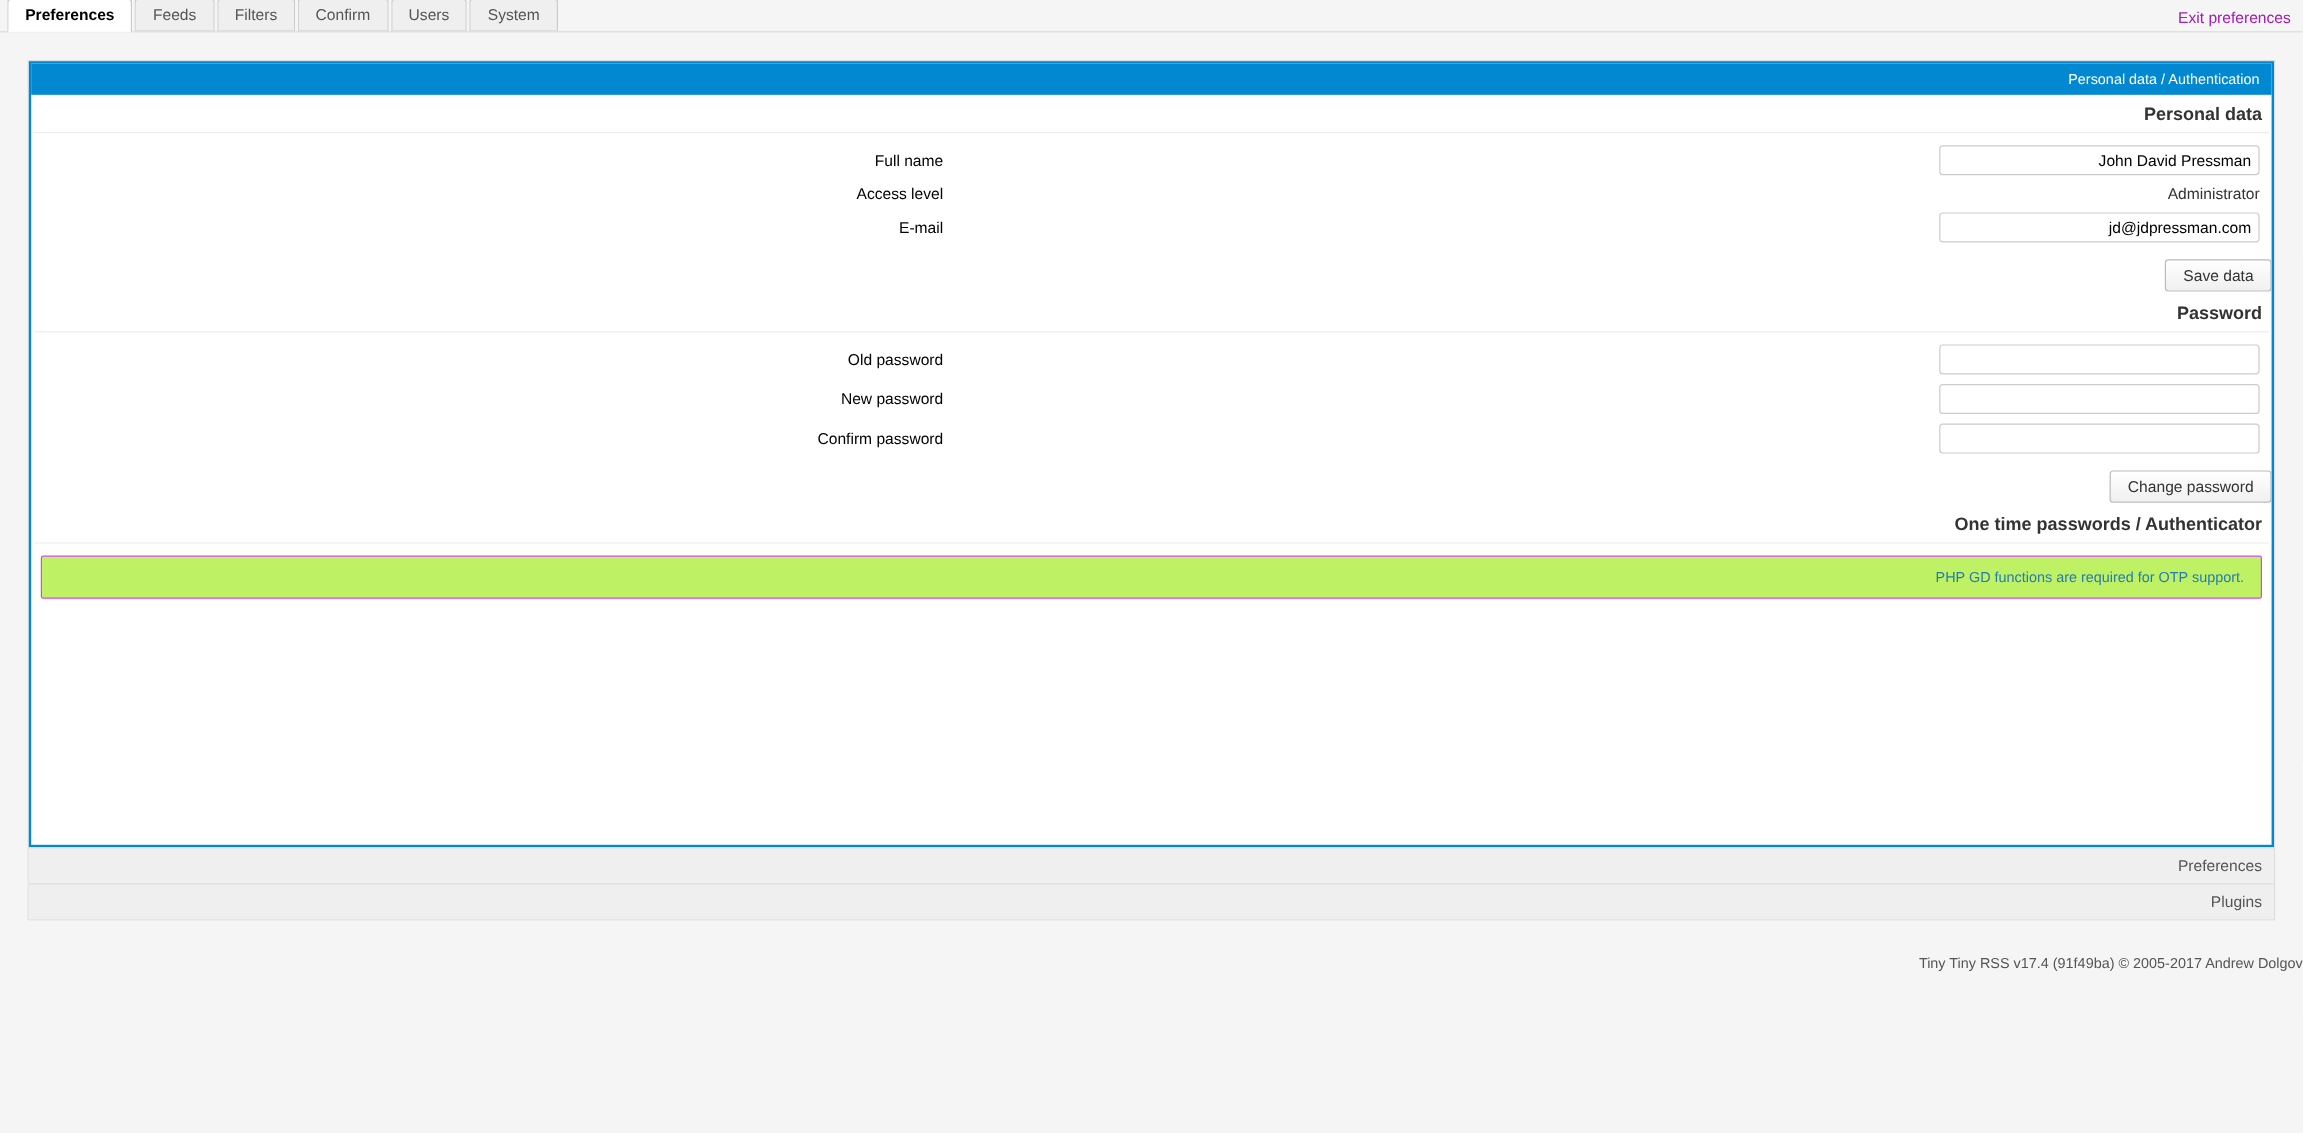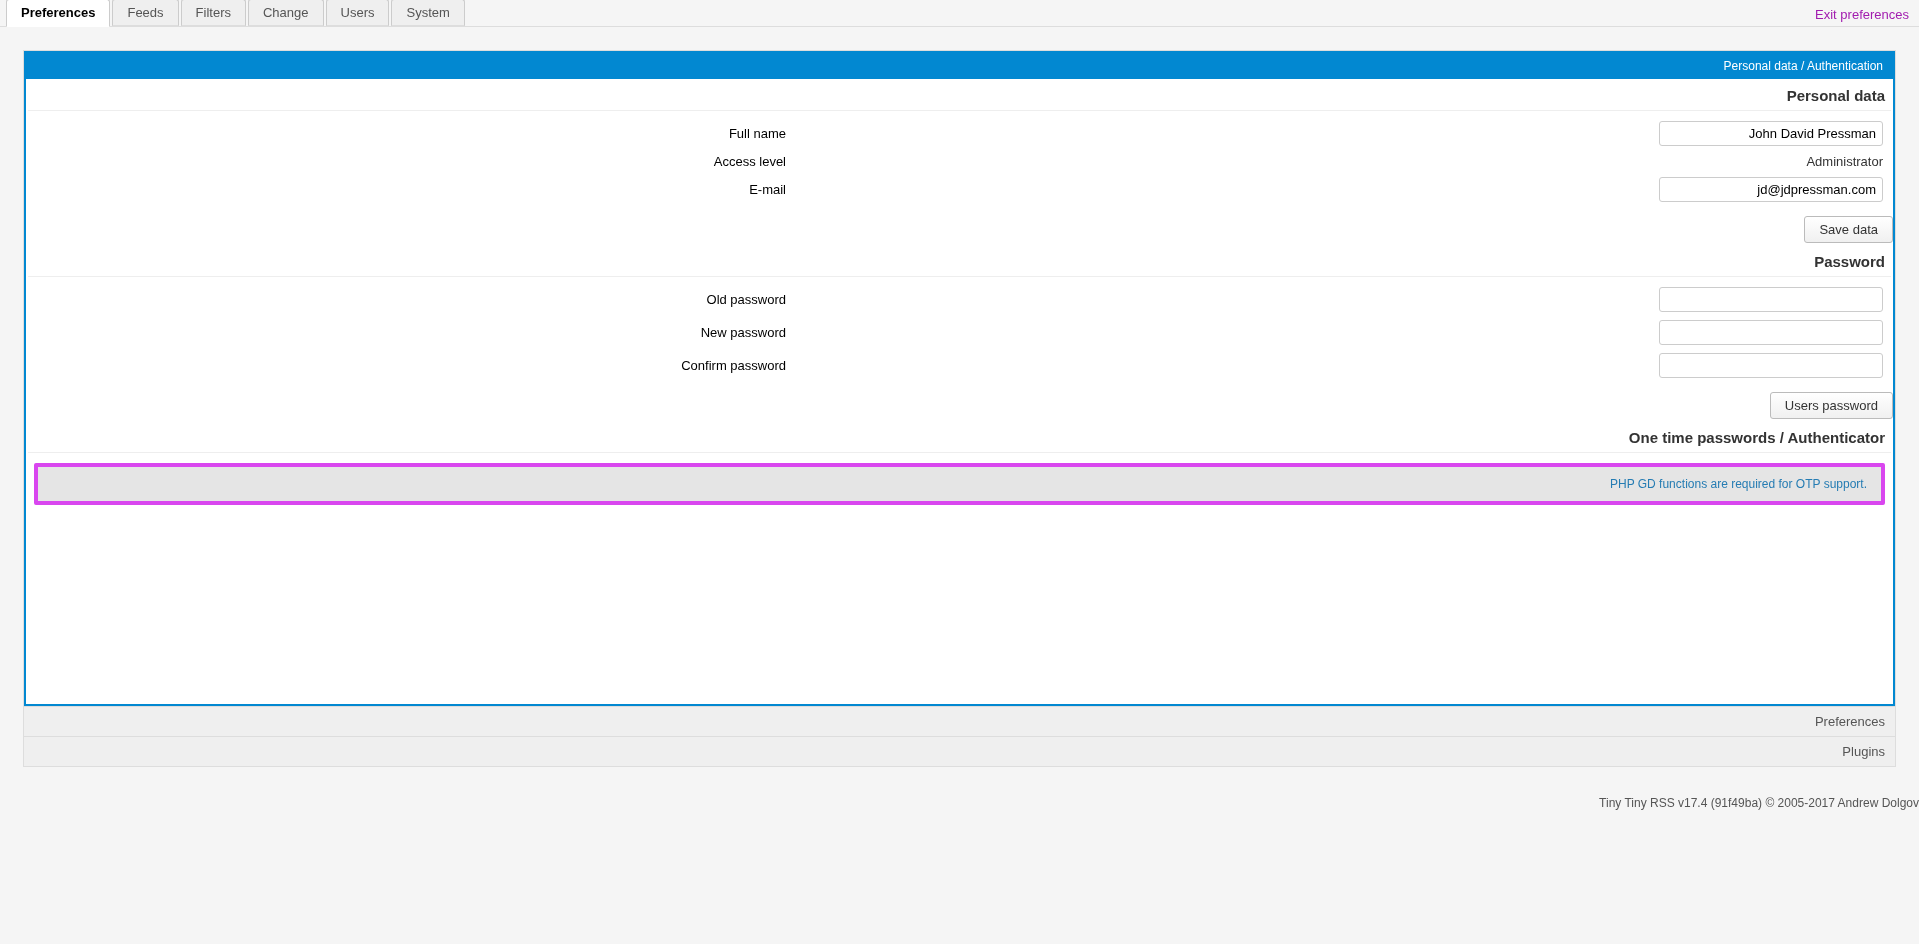--- a/index.html
+++ b/index.html
@@ -88,41 +88,41 @@
 .form-label {
   width: 750px;
   font-size: 13px;
   color: #000;
 }
 .form-value {
   flex: 1;
   font-size: 13px;
 }
 input[type="text"], input[type="password"] {
-  width: 224px;
+  width: 267px;
   padding: 4px 6px;
   border: 1px solid #ccc;
   border-radius: 3px;
   font-size: 13px;
   font-family: inherit;
 }
 .btn {
   padding: 5px 14px;
   background: linear-gradient(#fff, #f0f0f0);
   border: 1px solid #bbb;
   border-radius: 3px;
   cursor: pointer;
   font-size: 13px;
   font-family: inherit;
   margin: 6px 0 2px 8px;
   color: #333;
 }
 .notice {
-  background: #e5e5e5;
-  border: 4px solid #d946ef;
+  background: #bef264;
+  border: 1px solid #d946ef;
   color: #257cb3;
   padding: 10px 14px;
   margin: 10px 8px;
   font-size: 12px;
   border-radius: 2px;
 }
 .accordion-closed {
   background: #efefef;
   border-top: 1px solid #ddd;
   padding: 7px 10px;
@@ -138,21 +138,21 @@
 }
 </style>
 </head>
 <body>
 
 <div class="top-bar">
   <div class="tabs">
     <div class="tab active">Preferences</div>
     <div class="tab">Feeds</div>
     <div class="tab">Filters</div>
-    <div class="tab">Change</div>
+    <div class="tab">Confirm</div>
     <div class="tab">Users</div>
     <div class="tab">System</div>
   </div>
   <div class="exit-link">Exit preferences</div>
 </div>
 
 <div class="content">
   <div class="accordion-open">
     <div class="accordion-header">Personal data / Authentication</div>
     <div class="accordion-body">
@@ -182,21 +182,21 @@
         </div>
         <div class="form-row">
           <div class="form-label">New password</div>
           <div class="form-value"><input type="password" style=""></div>
         </div>
         <div class="form-row">
           <div class="form-label">Confirm password</div>
           <div class="form-value"><input type="password" style=""></div>
         </div>
       </div>
-      <button class="btn">Users password</button>
+      <button class="btn">Change password</button>
 
       <div class="section-title">One time passwords / Authenticator</div>
       <div class="notice">PHP GD functions are required for OTP support.</div>
 
     </div>
   </div>
   <div class="accordion-closed">Preferences</div>
   <div class="accordion-closed">Plugins</div>
 </div>
 

